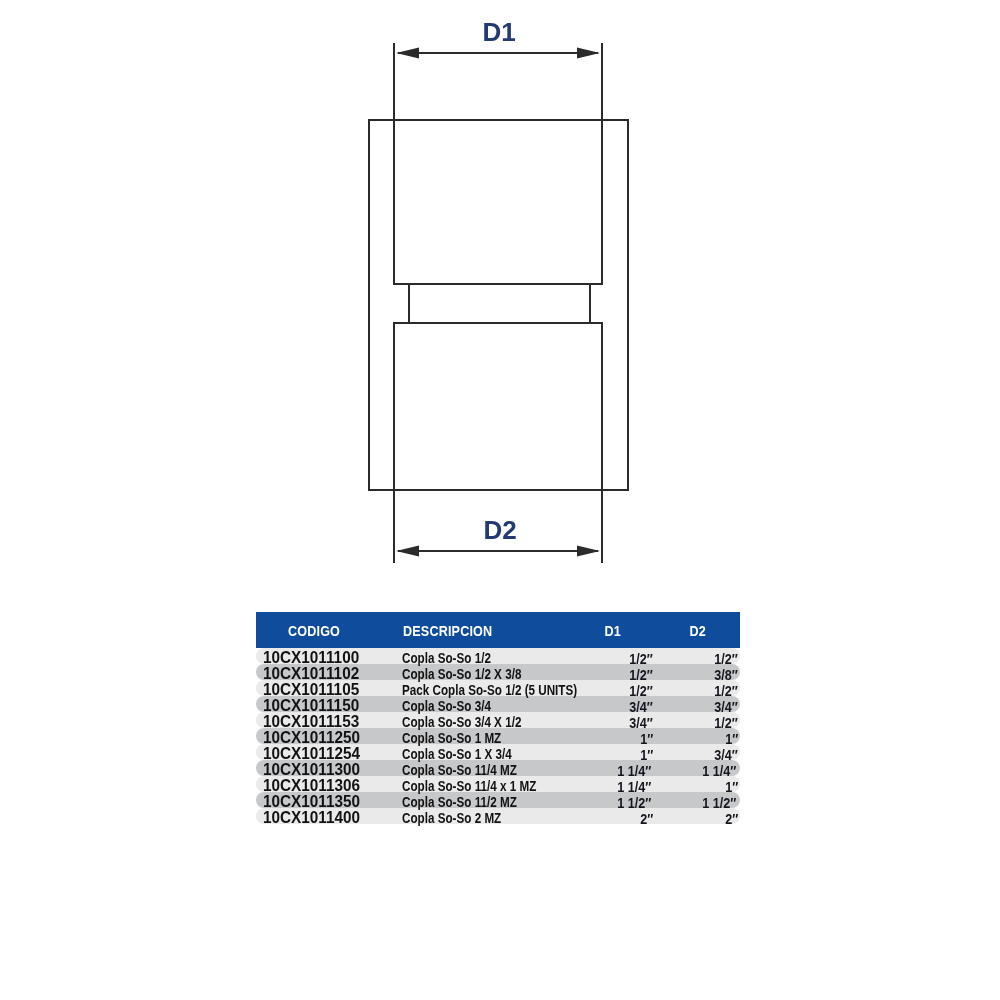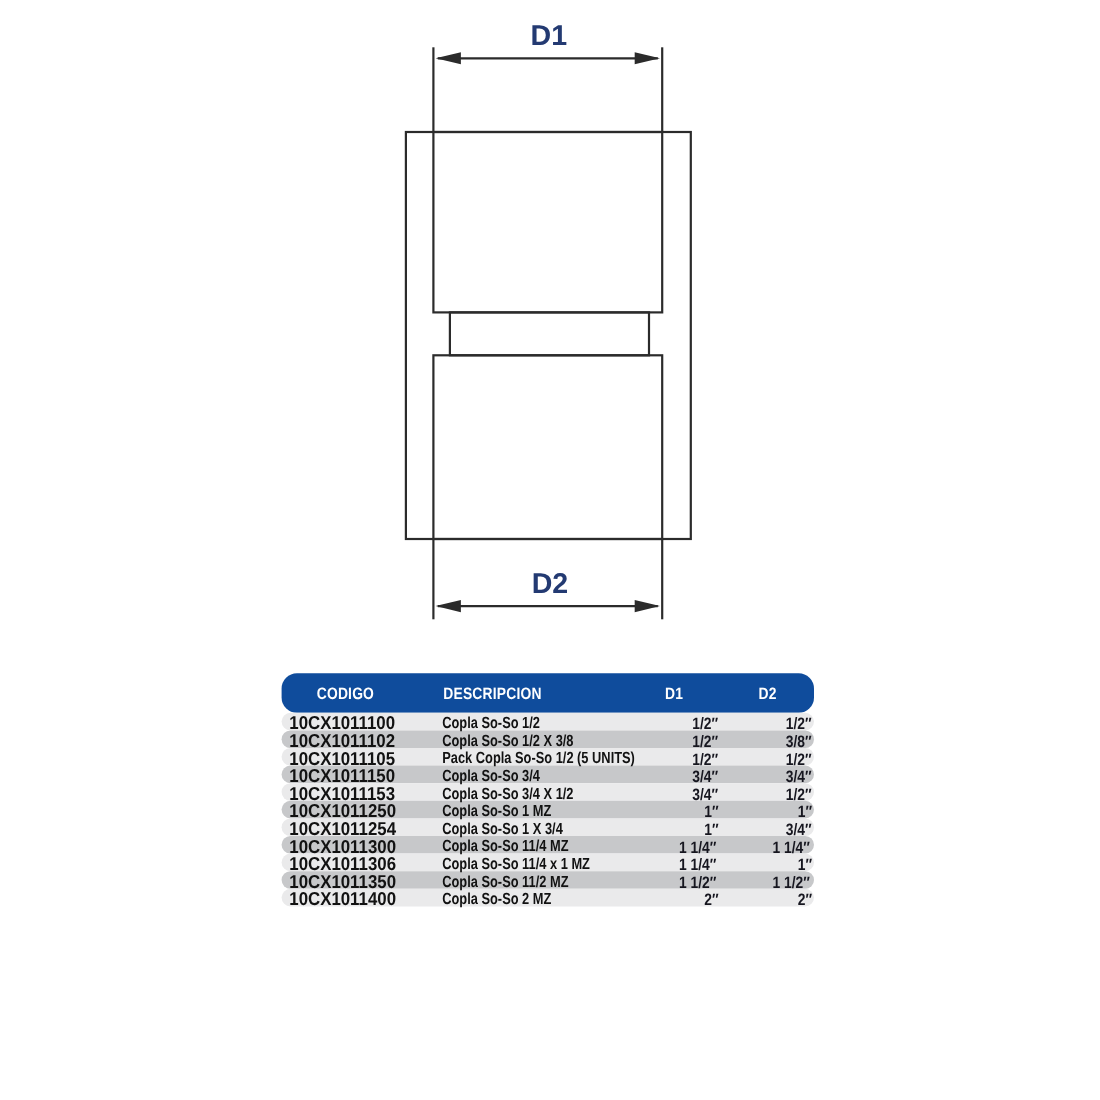--- a/index.html
+++ b/index.html
@@ -10,21 +10,21 @@
   
   .drawing{position:absolute;left:0;top:0;}
   .dim-label{
     font-family:"Liberation Sans",sans-serif;
     font-weight:bold;font-size:26px;fill:#233a72;
   }
   
   .spec-table{position:absolute;left:256px;top:612px;width:484px;}
   .thead{
     display:grid;grid-template-columns:146px 168px 85px 85px;
-    height:36px;background:#0F4C9C;color:#ffffff;align-items:center;border-radius:14px;
+    height:36px;background:#0F4C9C;color:#ffffff;align-items:center;
   }
   .th{font-weight:bold;font-size:15px;letter-spacing:0.2px;}
   .th-codigo{text-align:center;padding-right:30px;}
   .th-desc{padding-left:1px;text-decoration:underline;}
   .th-d1,.th-d2{text-align:center;}
   .row{
     display:grid;grid-template-columns:146px 168px 85px 85px;
     height:16px;align-items:center;border-radius:14px;
   }
   .row:nth-child(odd){background:#EAEAEB;}

